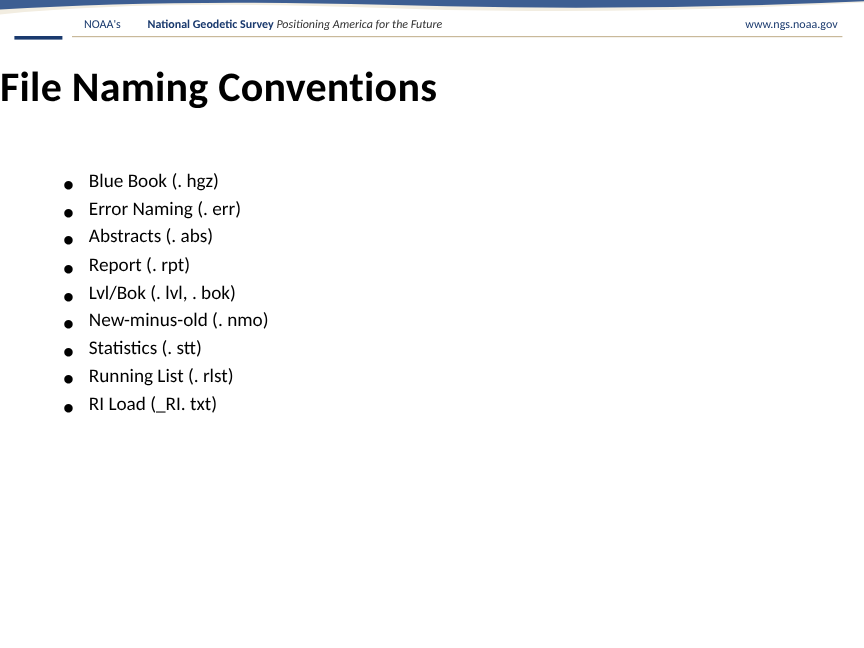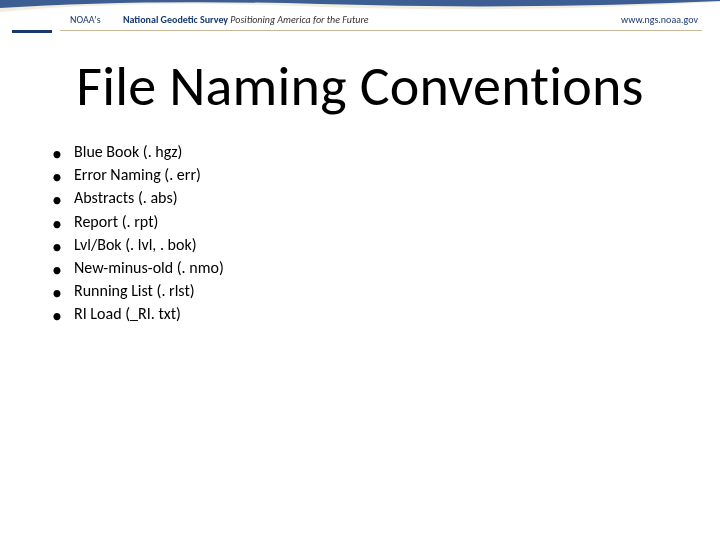--- a/index.html
+++ b/index.html
@@ -61,24 +61,24 @@
     pointer-events: none;
   }
   .swoosh svg {
     display: block;
   }
   .title {
     position: absolute;
     top: 52px;
     left: 0;
     right: 0;
-    text-align: center;
-    font-size: 56px;
+    text-align: left;
+    font-size: 35px;
     color: #000000;
-    font-weight: 400;
+    font-weight: 700;
     letter-spacing: 0.2px;
   }
   .bullets {
     position: absolute;
     top: 140px;
     left: 46px;
     right: 40px;
   }
   .bullets ul {
     list-style: none;
@@ -126,16 +126,17 @@
 <div class="title">File Naming Conventions</div>
 
 <div class="bullets">
   <ul>
     <li><span>Blue Book (. hgz)</span></li>
     <li><span>Error Naming (. err)</span></li>
     <li><span>Abstracts (. abs)</span></li>
     <li><span>Report (. rpt)</span></li>
     <li><span>Lvl/Bok (. lvl, . bok)</span></li>
     <li><span>New-minus-old (. nmo)</span></li>
+    <li><span>Statistics (. stt)</span></li>
     <li><span>Running List (. rlst)</span></li>
     <li><span>RI Load (_RI. txt)</span></li>
   </ul>
 </div>
 
 </body></html>

